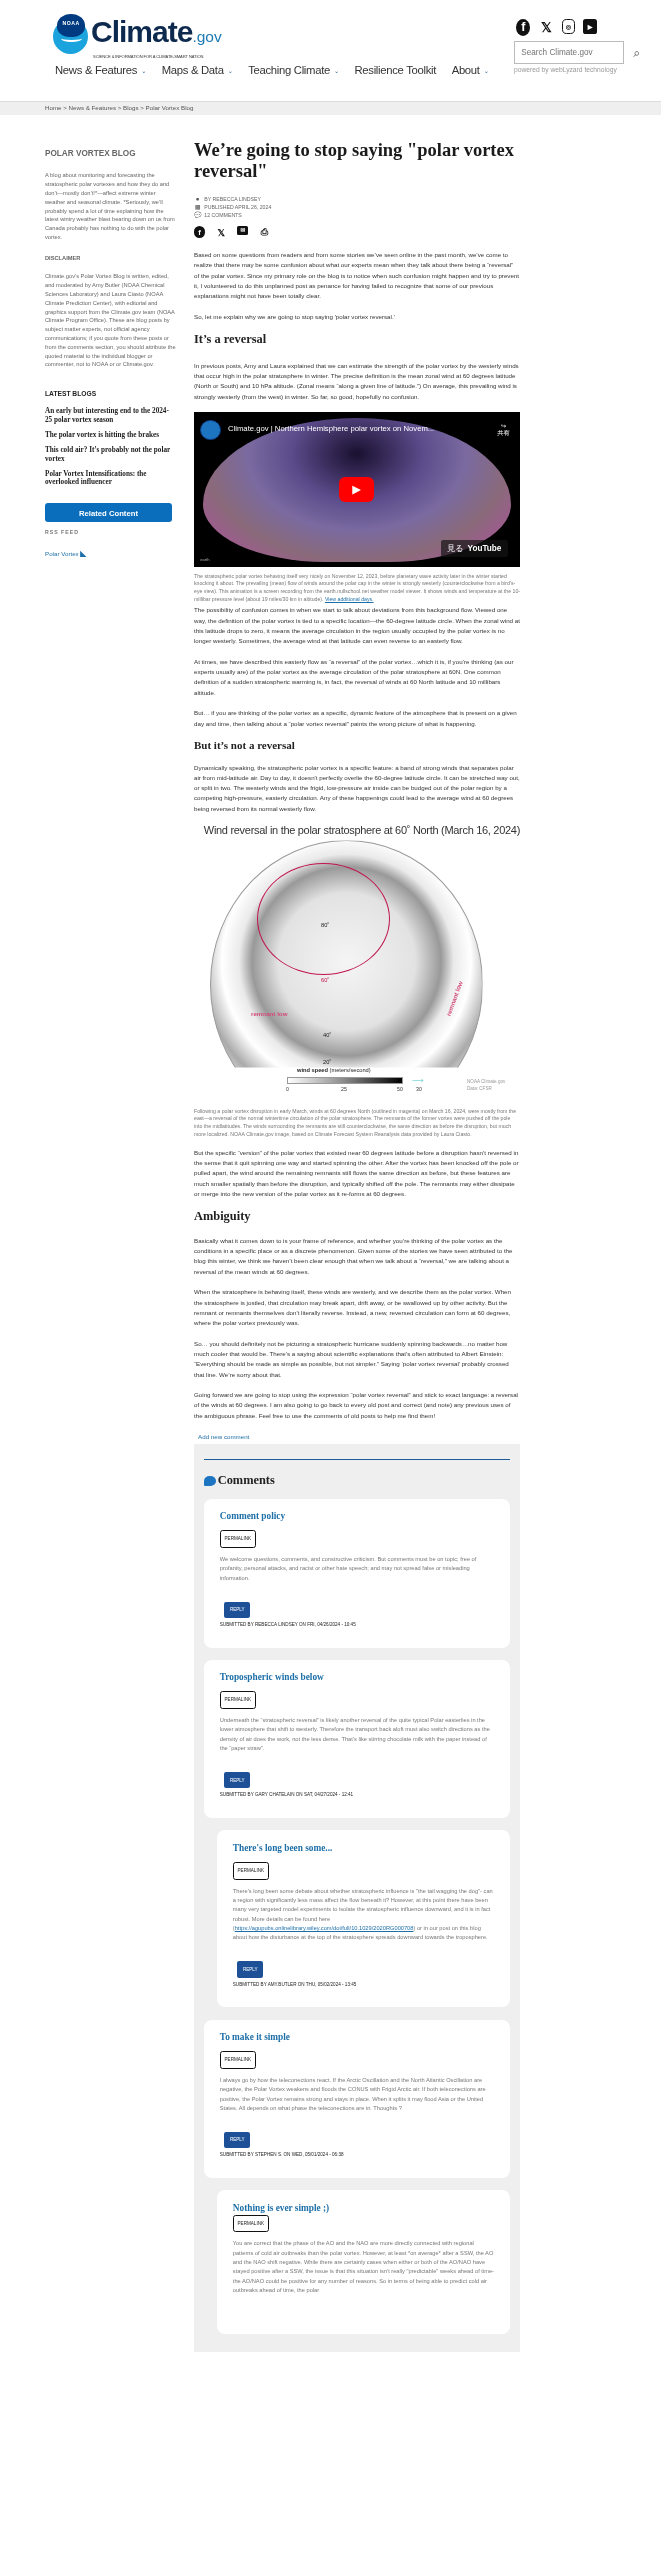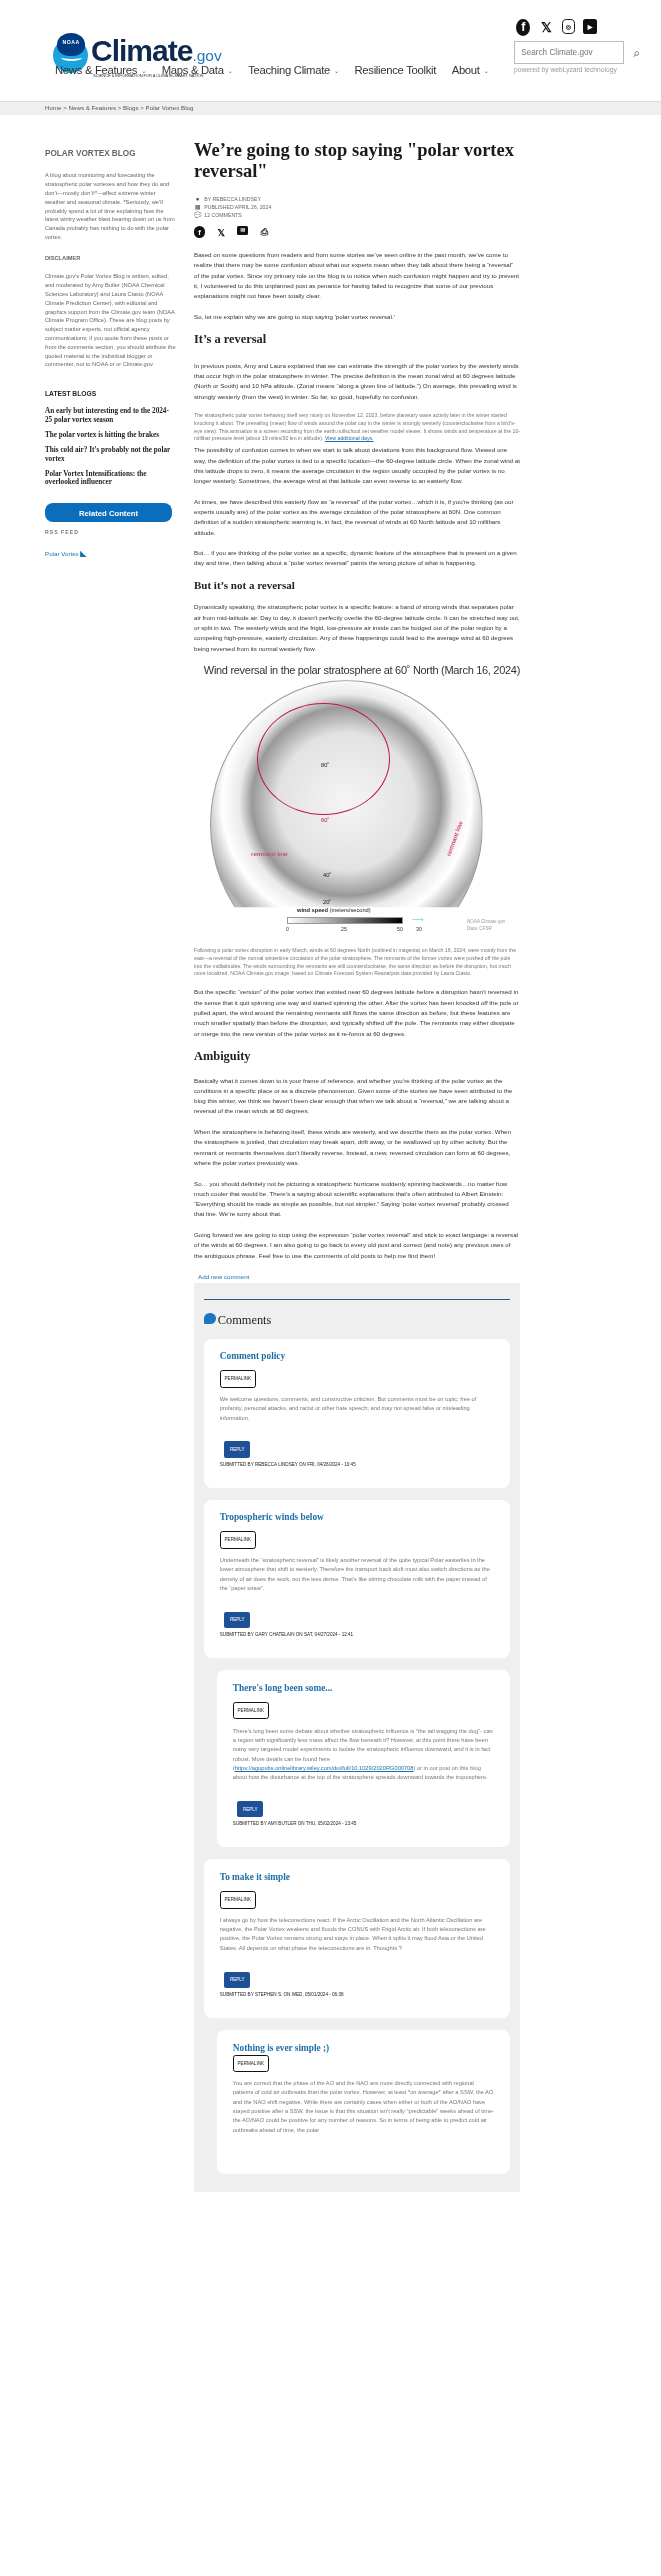--- a/index.html
+++ b/index.html
@@ -33,21 +33,21 @@
   .breadcrumb { position: absolute; left: 45px; top: 5.2px; font-size: 7.7px; color: #555; }
   .hdr-wrap { position: absolute; left: 0; top: 0; width: 662px; height: 98px; }
 
   
   .sidebar { position: absolute; left: 45px; top: 139px; width: 131px; }
   .sb-title { font-size: 10.3px; font-weight: bold; color: #666; letter-spacing: 0; margin: 0 0 20.6px; }
   .sb-text { font-size: 7.7px; line-height: 12px; color: #666; margin: 0; }
   .sb-h { font-size: 7.2px; font-weight: bold; color: #666; margin: 20.6px 0 18.5px; }
   .sb-latest { font-size: 8.2px; font-weight: bold; color: #222; margin: 29px 0 15.5px; }
   .sb-blog { font-family: "Liberation Serif", serif; font-weight: bold; font-size: 8.8px; line-height: 11.3px; color: #222; margin-bottom: 8.2px; display: block; }
-  .related-btn { display: block; width: 127px; height: 19px; background: #0a6ebd; border-radius: 8px; color: #fff; font-weight: bold; font-size: 7.7px; text-align: center; line-height: 19px; margin-top: 20.6px; border: 0; }
+  .related-btn { display: block; width: 127px; height: 19px; background: #0a6ebd; border-radius: 3px; color: #fff; font-weight: bold; font-size: 7.7px; text-align: center; line-height: 19px; margin-top: 20.6px; border: 0; }
   .rss-h { font-size: 6.2px; font-weight: bold; color: #777; letter-spacing: 1px; margin-top: 10.3px; }
   .rss-link { display: flex; align-items: center; gap: 1.5px; color: #1d6fa8; font-size: 7.7px; margin-top: 18.5px; }
   .rss-link .rssi { font-size: 7.7px; color: #1d6fa8; font-weight: bold; }
 
   
   .main { position: absolute; left: 194px; top: 139px; width: 326px; }
   .title { font-family: "Liberation Serif", serif; font-weight: bold; font-size: 22px; line-height: 25px; color: #1a1a1a; margin: 0 0 25px; }
   .meta { font-size: 6.7px; color: #666; line-height: 10.3px; }
   .meta .row { display: flex; align-items: center; gap: 3.1px; }
   .meta .ico { width: 7.2px; text-align: center; color: #555; font-size: 6.2px; }
@@ -80,36 +80,36 @@
   .legend { width: 326px; height: 44px; position: relative; }
   .legend .ltitle { position: absolute; left: 116px; top: 4.1px; font-size: 6.7px; color: #222; }
   .legend .bar { position: absolute; left: 102px; top: 18.5px; width: 117px; height: 8.2px; background: linear-gradient(to right, #fff, #888, #000); border: 0.5px solid #999; }
   .legend .t { position: absolute; top: 29px; font-size: 6.2px; color: #333; }
   .legend .arrow { position: absolute; left: 232px; top: 18.5px; color: #7fd6d6; font-size: 8.2px; }
   .legend .credit { position: absolute; left: 280px; top: 18.5px; font-size: 5.2px; color: #999; line-height: 8.2px; }
 
   .add-comment { display: block; color: #1d6fa8; font-size: 7.7px; margin: 15.5px 0 4.1px 4.1px; }
   .comments { background: #efefef; padding: 18.5px 10.3px 10.3px; }
   .comments .rule { border-top: 1px solid #1d5c96; margin: 0 0 15.5px; }
-  .comments h2.c-title { font-family: "Liberation Serif", serif; font-weight: normal; font-size: 15.5px; color: #222; margin: 0 0 12.4px; display: flex; gap: 2.1px; }
+  .comments h2.c-title { font-family: "Liberation Serif", serif; font-weight: bold; font-size: 15.5px; color: #222; margin: 0 0 12.4px; display: flex; align-items: center; gap: 2.1px; }
   .bubble { width: 14.4px; height: 13.4px; background: #1d74c0; border-radius: 50% 50% 50% 10%; display: inline-block; }
   .card { background: #fff; border-radius: 8px; padding: 14.4px 15.5px 20.6px; margin-bottom: 15.5px; }
   .card.reply { margin-left: 13px; }
   .card h3 { font-family: "Liberation Serif", serif; font-weight: bold; font-size: 10.3px; color: #1d6fa8; margin: 0 0 11.3px; }
   .permalink { display: inline-block; width: 36px; height: 17.5px; border: 0.5px solid #111; border-radius: 2.6px; font-size: 4.6px; text-align: center; line-height: 16.5px; color: #222; background: #fff; font-family: "Liberation Sans", sans-serif; }
   .card p { font-size: 6.7px; line-height: 11.3px; color: #777; margin: 7.2px 0 18.5px; }
   .card p a { color: #1d6fa8; text-decoration: underline; }
   .reply-btn { display: block; width: 26px; height: 16.5px; background: #1d5096; color: #fff; font-size: 4.6px; border-radius: 2.1px; margin-left: 4.1px; border: 0; }
   .submitted { font-size: 5.2px; color: #222; margin-top: 4.1px; }
 </style>
 </head>
 <body>
 
 <div class="hdr-wrap">
-  <a class="logo" style="position:absolute;left:53px;top:33px;">
+  <a class="logo" style="position:absolute;left:53px;top:14px;">
     <div class="logo-mark">
       <div class="drop"></div>
       <div class="shield">NOAA</div>
       <div class="gull"></div>
     </div>
     <div class="logo-text">
       <div class="logo-title"><span>Climate</span><span class="gov">.gov</span></div>
       <div class="logo-tag">SCIENCE &amp; INFORMATION FOR A CLIMATE-SMART NATION</div>
     </div>
   </a>
@@ -194,20 +194,35 @@
     <span class="mail">✉</span>
     <span class="print">⎙</span>
   </div>
 
   <div class="body">
     <p style="font-size:6.2px;line-height:10.3px;margin-bottom:10.3px;">Based on some questions from readers and from some stories we’ve seen online in the past month, we’ve come to realize that there may be some confusion about what our experts mean when they talk about there being a “reversal” of the polar vortex. Since my primary role on the blog is to notice when such confusion might happen and try to prevent it, I volunteered to do this unplanned post as penance for having failed to recognize that some of our previous explanations might not have been totally clear.</p>
     <p style="font-size:6.2px;line-height:10.3px;margin-bottom:10.3px;">So, let me explain why we are going to stop saying 'polar vortex reversal.'</p>
     <h2 style="font-size:12.4px;margin:7.2px 0 13.4px;">It’s a reversal</h2>
     <p style="font-size:6.2px;line-height:10.3px;margin-bottom:10.3px;">In previous posts, Amy and Laura explained that we can estimate the strength of the polar vortex by the westerly winds that occur high in the polar stratosphere in winter. The precise definition is the mean zonal wind at 60 degrees latitude (North or South) and 10 hPa altitude. (Zonal means “along a given line of latitude.”) On average, this prevailing wind is strongly westerly (from the west) in winter. So far, so good, hopefully no confusion.</p>
 
+    <div class="video" style="height:155px;">
+      <div class="vid-bg"></div>
+      <div class="vid-noaa"></div>
+      <div class="vid-title">Climate.gov | Northern Hemisphere polar vortex on Novem...</div>
+      <div class="vid-share">
+          <div>↪</div>
+          <div>共有</div>
+        </div>
+      <button class="play" style="left:145px;top:65px;">▶</button>
+      <div class="yt-bar">
+          <span>見る</span>
+          <span class="ytlogo">YouTube</span>
+        </div>
+      <div class="earth">earth</div>
+    </div>
     <div class="caption" style="font-size:5.2px;line-height:7.7px;margin-top:5.2px;"><span>The stratospheric polar vortex behaving itself very nicely on November 12, 2023, before planetary wave activity later in the winter started knocking it about. The prevailing (mean) flow of winds around the polar cap in the winter is strongly westerly (counterclockwise from a bird's-eye view). This animation is a screen recording from the earth.nullschool.net weather model viewer. It shows winds and temperature at the 10-millibar pressure level (about 19 miles/30 km in altitude). </span><a>View additional days.</a></div>
 
     <p style="font-size:6.2px;line-height:10.3px;margin-bottom:10.3px;">The possibility of confusion comes in when we start to talk about deviations from this background flow. Viewed one way, the definition of the polar vortex is tied to a specific location—the 60-degree latitude circle. When the zonal wind at this latitude drops to zero, it means the average circulation in the region usually occupied by the polar vortex is no longer westerly. Sometimes, the average wind at that latitude can even reverse to an easterly flow.</p>
     <p style="font-size:6.2px;line-height:10.3px;margin-bottom:10.3px;">At times, we have described this easterly flow as “a reversal” of the polar vortex…which it is, if you’re thinking (as our experts usually are) of the polar vortex as the average circulation of the polar stratosphere at 60N. One common definition of a sudden stratospheric warming is, in fact, the reversal of winds at 60 North latitude and 10 millibars altitude.</p>
     <p style="font-size:6.2px;line-height:10.3px;margin-bottom:10.3px;">But… if you are thinking of the polar vortex as a specific, dynamic feature of the atmosphere that is present on a given day and time, then talking about a “polar vortex reversal” paints the wrong picture of what is happening.</p>
 
     <h2 style="font-size:11px;margin:7.2px 0 11.3px;">But it’s not a reversal</h2>
     <p style="font-size:6.2px;line-height:10.3px;margin-bottom:10.3px;">Dynamically speaking, the stratospheric polar vortex is a specific feature: a band of strong winds that separates polar air from mid-latitude air. Day to day, it doesn't perfectly overlie the 60-degree latitude circle. It can be stretched way out, or split in two. The westerly winds and the frigid, low-pressure air inside can be budged out of the polar region by a competing high-pressure, easterly circulation. Any of these happenings could lead to the average wind at 60 degrees being reversed from its normal westerly flow.</p>
 
     <div class="figure-title" style="font-size:11px;text-align:right;">Wind reversal in the polar stratosphere at 60˚ North (March 16, 2024)</div>

